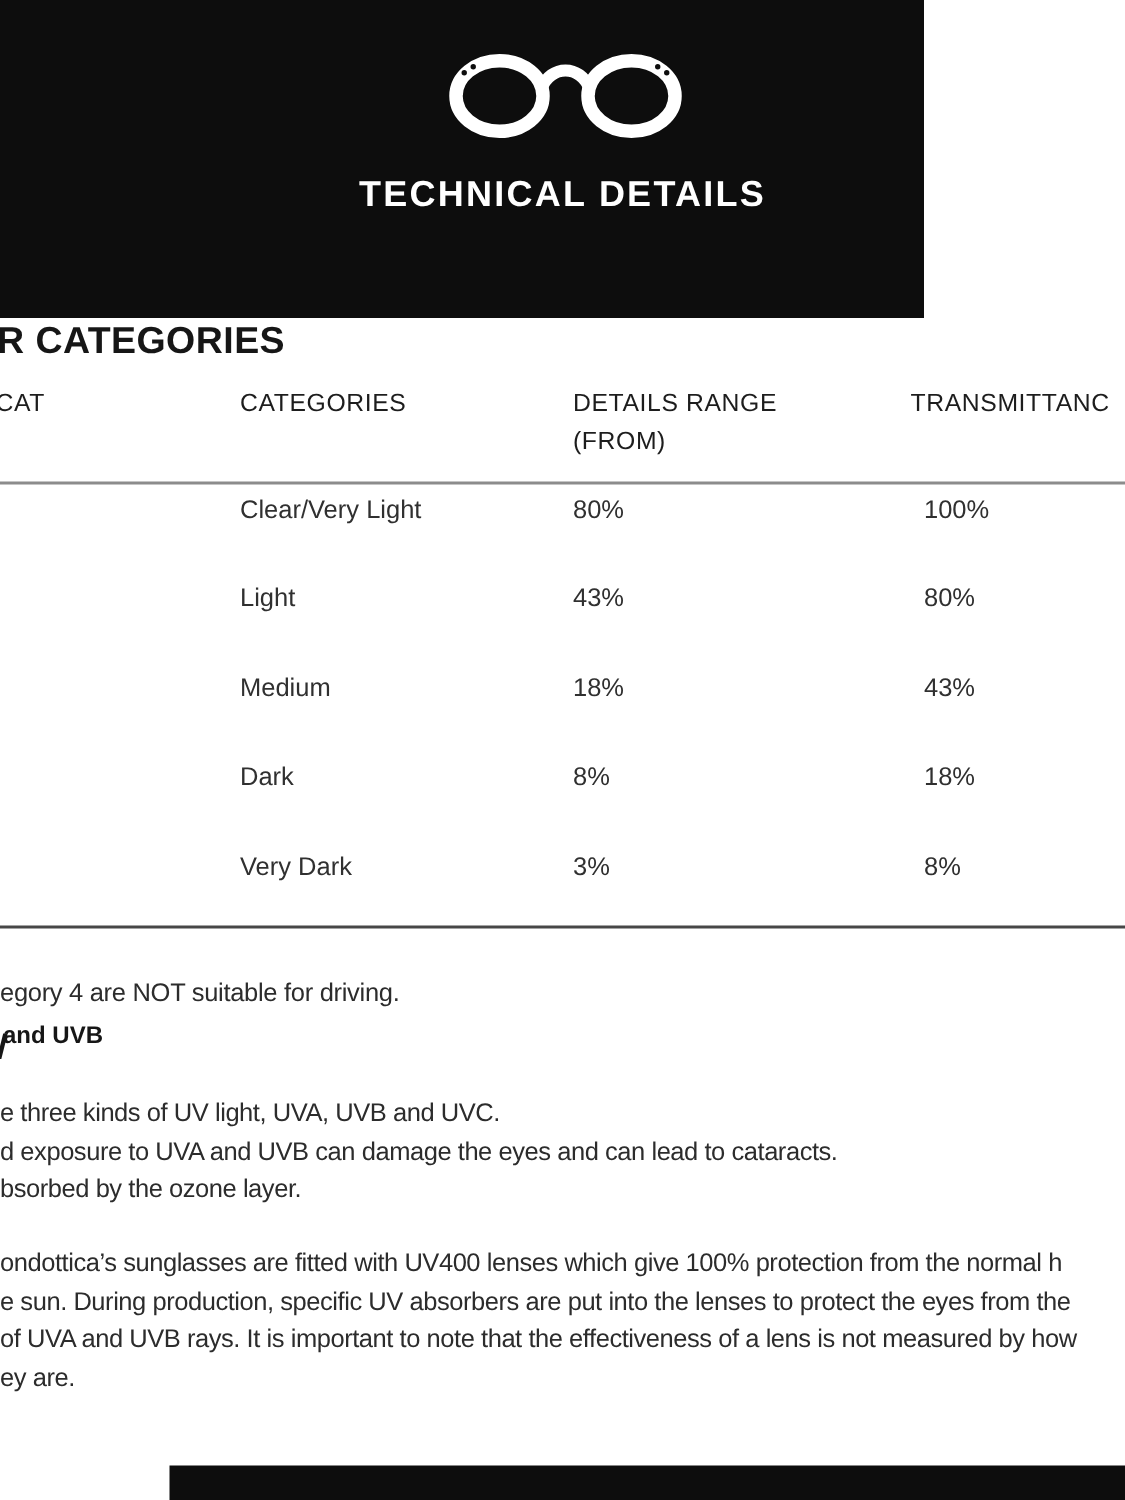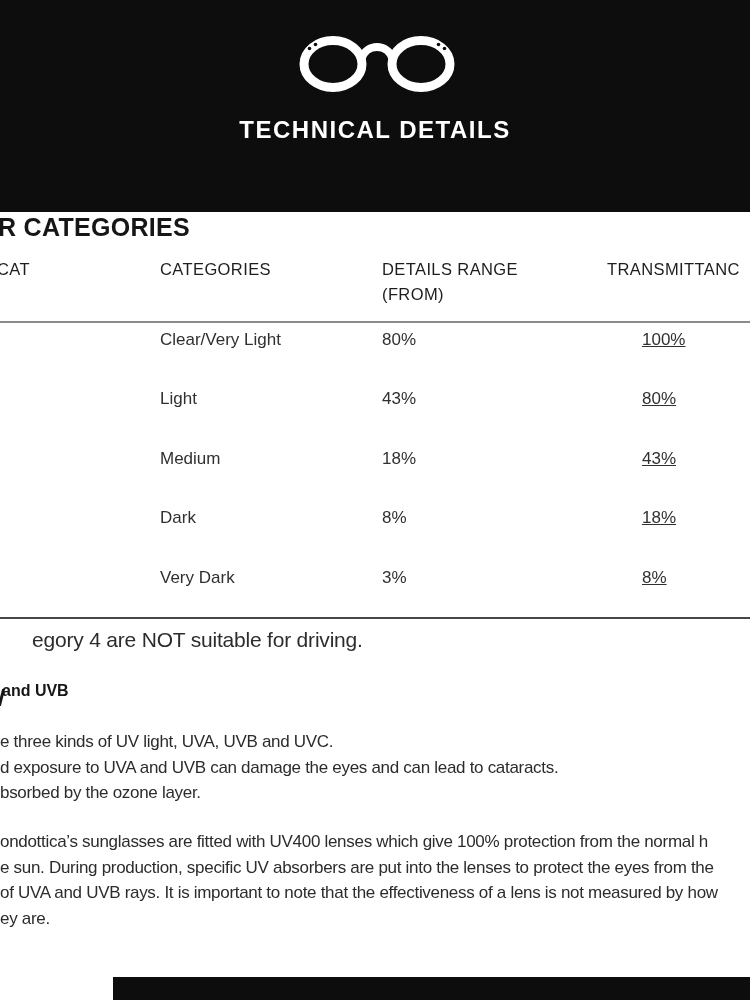--- a/index.html
+++ b/index.html
@@ -1,21 +1,21 @@
 <!DOCTYPE html>
 <html style="--header-bg: #0d0d0d; --rule-top: #8c8c8c; --rule-bottom: #474747; --text: #2c2c2c;"><head>
 <meta charset="utf-8">
 <style>
   html,body{margin:0;padding:0;background:#fff;}
   .page{
     position:relative;width:750px;height:1000px;background:#ffffff;
     overflow:hidden;font-family:"Liberation Sans",sans-serif;color:#2c2c2c;
   }
   
-  .hdr{position:absolute;left:0;top:0;width:750px;height:212px;background:var(--header-bg,#0d0d0d);}
+  .hdr{position:absolute;left:0;top:0;width:616px;height:212px;background:var(--header-bg,#0d0d0d);}
   .glasses{position:absolute;left:295px;top:33px;width:164px;height:60px;}
   .hdr-title{
     position:absolute;left:0;top:116px;width:750px;text-align:center;
     color:#ffffff;font-size:24px;font-weight:700;letter-spacing:1.5px;
   }
   
   .sec-heading{
     position:absolute;left:-2px;top:213px;margin:0;
     font-size:25px;font-weight:700;color:#161616;letter-spacing:.3px;white-space:nowrap;
   }
@@ -26,24 +26,24 @@
   .c2{left:160px;}
   .c3{left:382px;}
   .c4{left:607px;text-align:center;}
   .rule{position:absolute;left:0;width:750px;height:2px;}
   .rule-top{top:321px;background:var(--rule-top,#8c8c8c);}
   .rule-bottom{top:617px;background:var(--rule-bottom,#474747);}
   .trow{position:absolute;left:0;width:679px;height:22px;font-size:17px;color:#303030;}
   .trow span{position:absolute;white-space:nowrap;}
   .cell-desc{left:160px;}
   .cell-lum{left:382px;}
-  .cell-trans{left:642px;text-decoration:underline;}
+  .cell-trans{left:616px;}
   .row0{top:330px;} .row1{top:389px;padding-left:39px;} .row2{top:449px;} .row3{top:508px;} .row4{top:568px;}
   
-  .note{position:absolute;left:0;top:628px;font-size:21px;letter-spacing:-.2px;color:#2c2c2c;white-space:nowrap;padding-left:32px;}
+  .note{position:absolute;left:0;top:652px;font-size:17px;letter-spacing:-.2px;color:#2c2c2c;white-space:nowrap;}
   
   .uv-heading{
     position:absolute;left:2px;top:682px;margin:0;
     font-size:16px;font-weight:700;color:#161616;white-space:nowrap;
   }
   .letter-fragment{
     position:absolute;left:0;top:689px;width:3px;height:17px;background:#161616;
     transform:skewX(-14deg);
   }
   .para{position:absolute;left:0;width:780px;font-size:17px;line-height:25.5px;letter-spacing:-.3px;color:#2c2c2c;}

